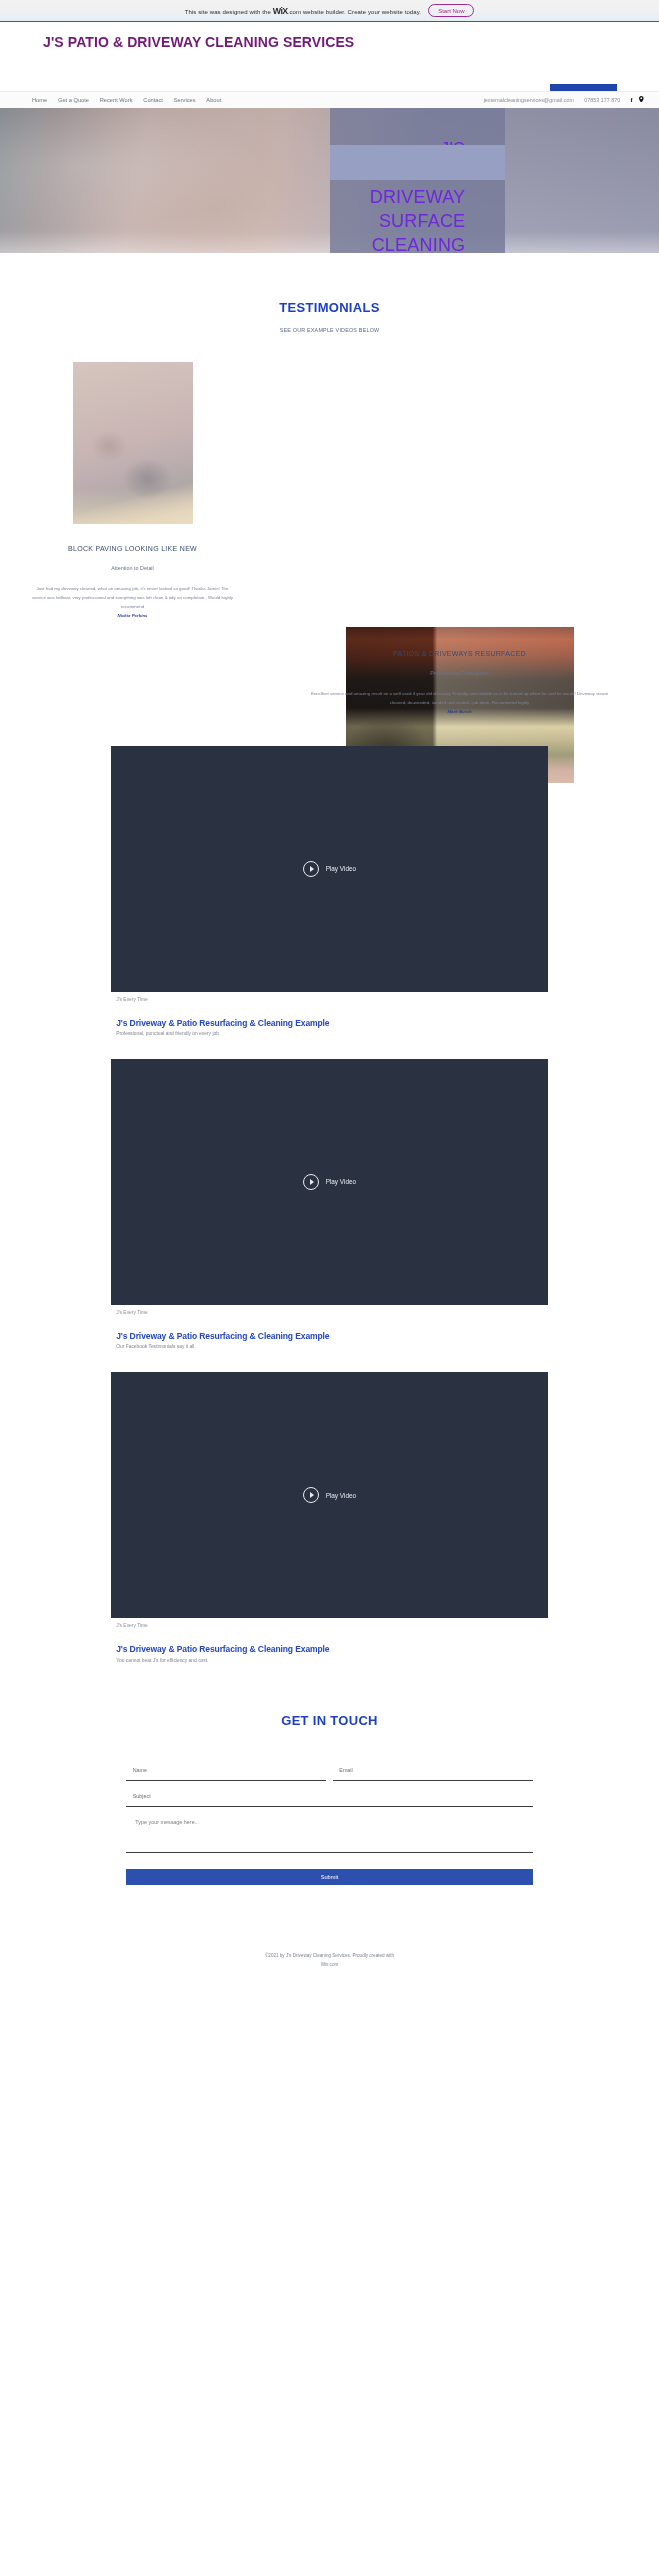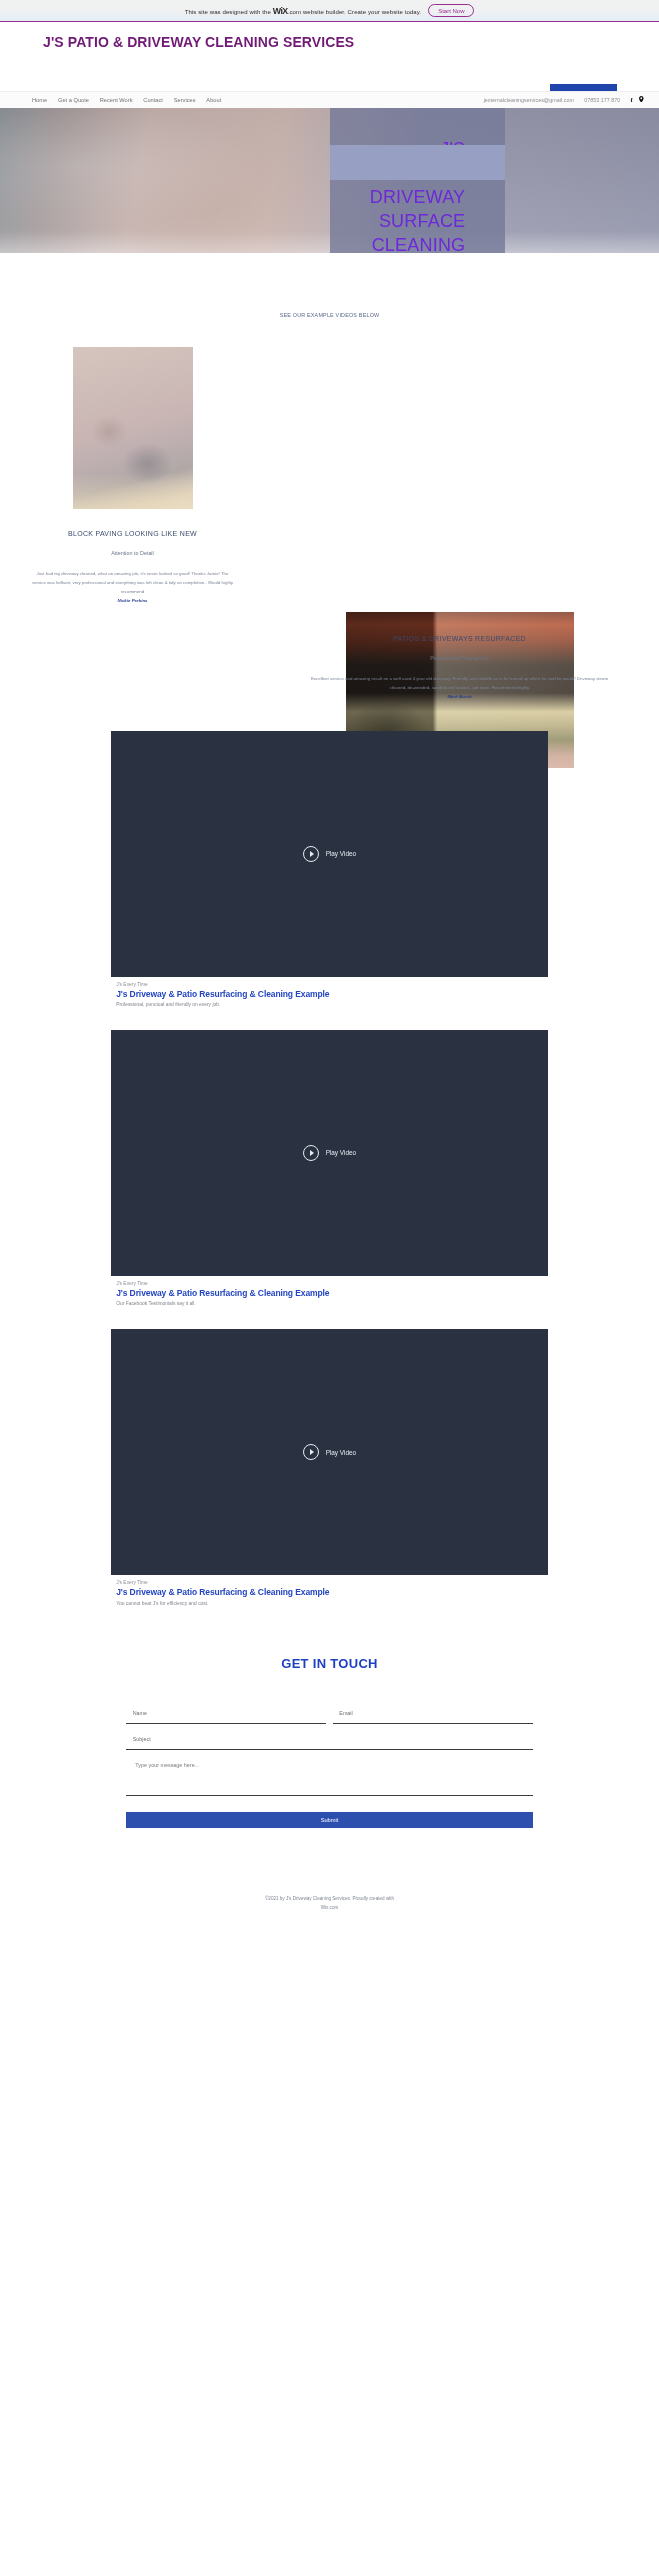--- a/index.html
+++ b/index.html
@@ -288,21 +288,21 @@
     margin-left: 1.5px;
   }
   .play-label { color: #e7ebf2; font-size: 6.4px; }
 
   .video-meta { padding: 5.2px 0 0 5.2px; }
   .video-kicker { font-size: 4.9px; color: #8a8f96; }
   .video-title {
     font-size: 8.5px;
     color: #2346c0;
     font-weight: 700;
-    margin-top: 2px;
+    margin-top: 16px;
     letter-spacing: -0.1px;
   }
   .video-desc { font-size: 4.9px; color: #80858d; margin-top: 3.1px; }
 
   
   .contact { padding-top: 27px; }
   .contact-title {
     text-align: center;
     font-size: 13px;
     font-weight: 700;
@@ -407,20 +407,21 @@
     <h1 class="hero-title">J'S
 PATIO &amp;
 DRIVEWAY
 SURFACE
 CLEANING</h1>
   </div>
 </section>
 <div class="hero-panel-tail"></div>
 
 <section class="testimonials">
+  <h2 class="section-title">TESTIMONIALS</h2>
   <p class="section-sub">SEE OUR EXAMPLE VIDEOS BELOW</p>
 
   <div class="testi-wrap">
     <div class="testi-card photo-a"></div>
     <div class="testi-card photo-b"></div>
 
     <div class="testi-card testi-text text-a">
       <div class="testi-heading">BLOCK PAVING LOOKING LIKE NEW</div>
       <div class="testi-tagline">Attention to Detail</div>
       <div class="testi-body">Just had my driveway cleaned, what an amazing job, it's never looked so good! Thanks Jamie! The service was brilliant, very professional and everything was left clean &amp; tidy on completion.. Would highly recommend</div>

